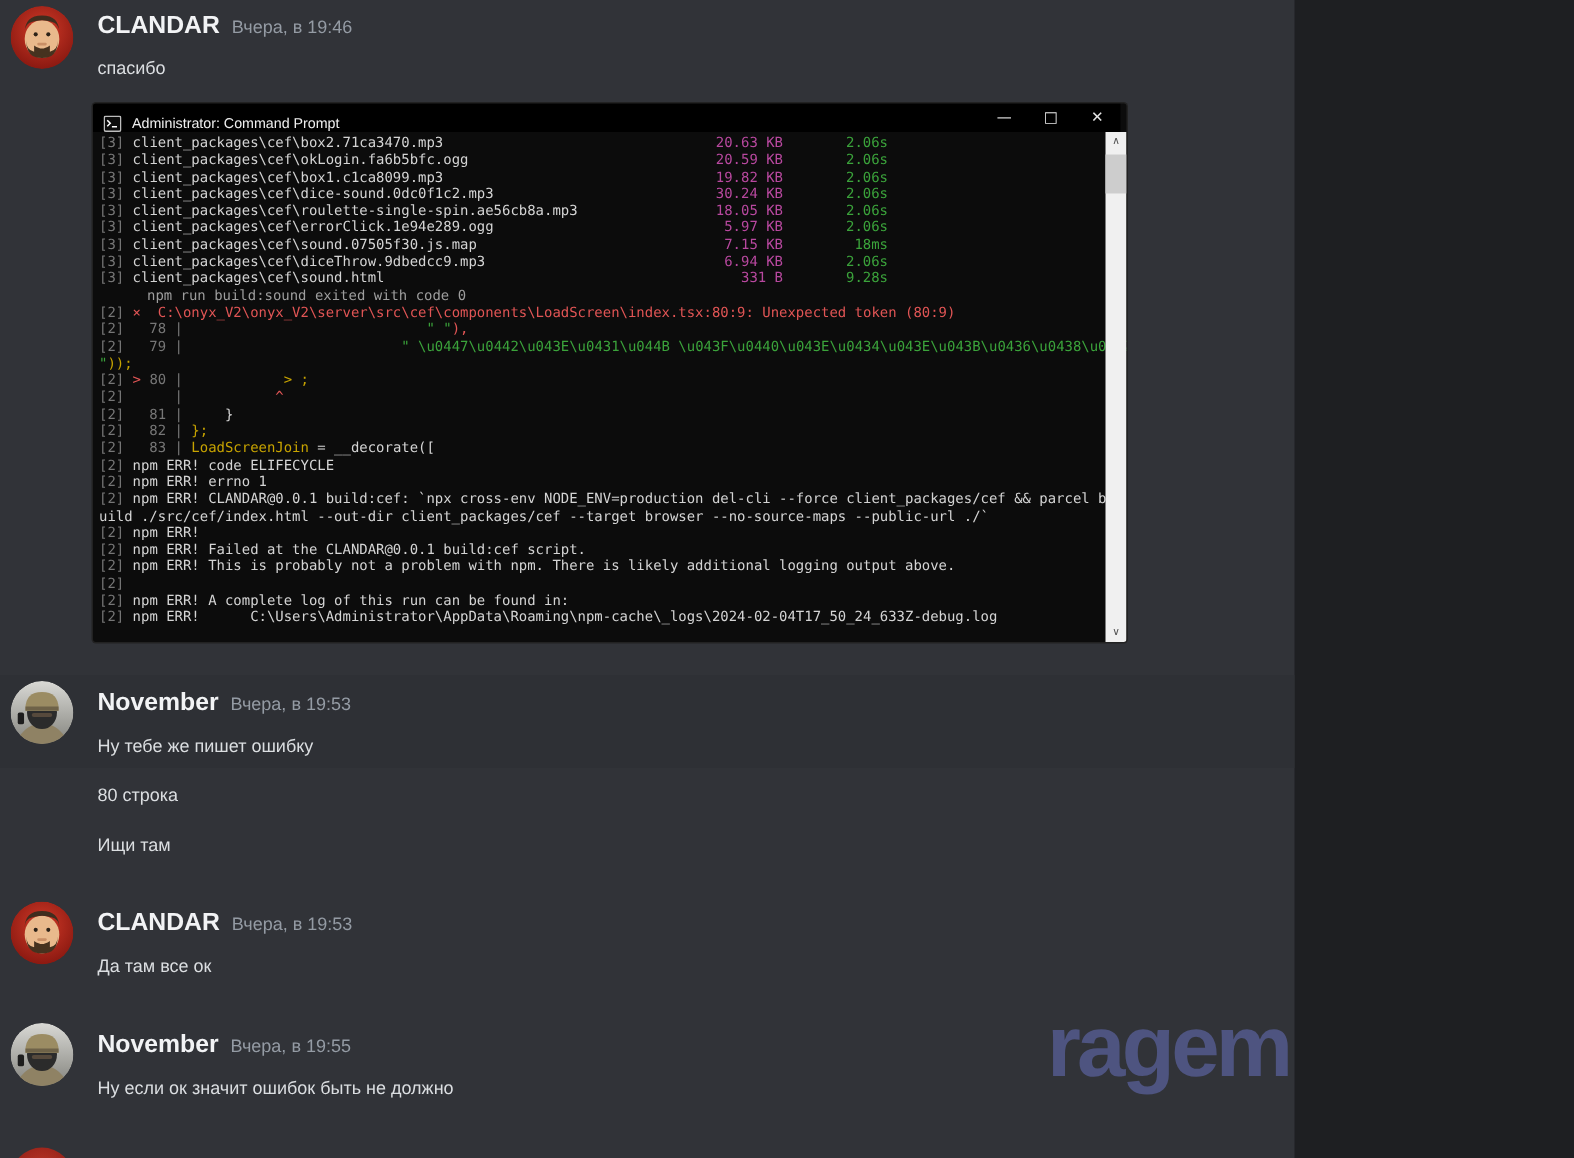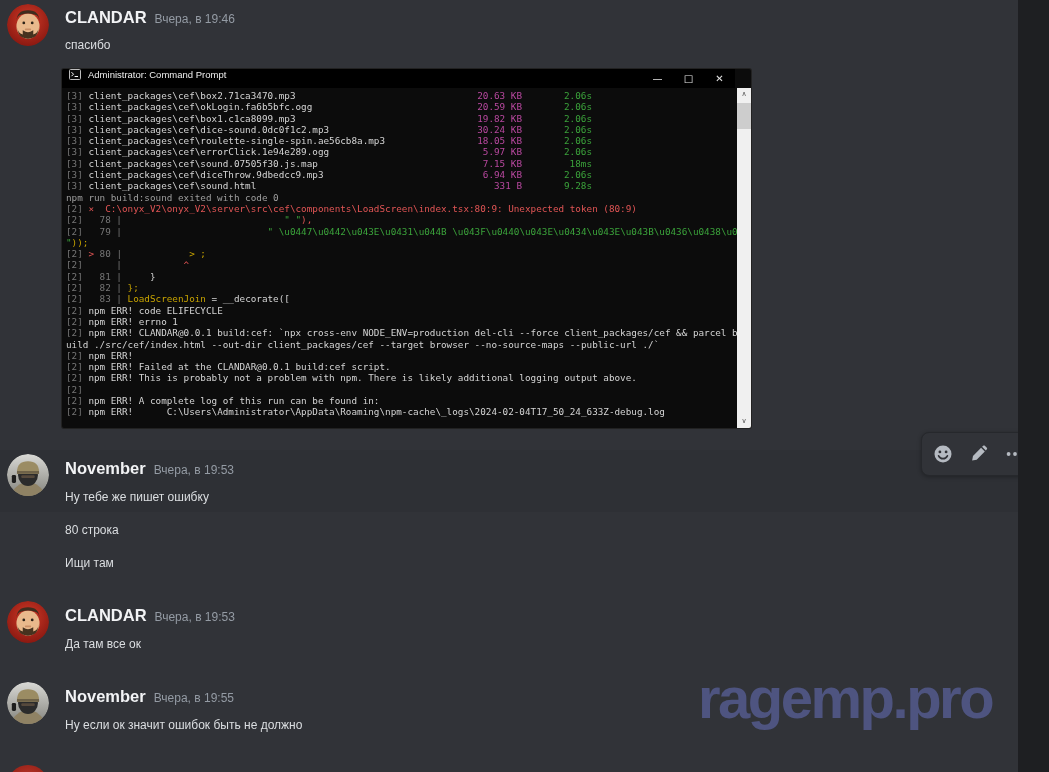--- a/index.html
+++ b/index.html
@@ -1,16 +1,16 @@
 <!DOCTYPE html>
 <html style="--p-bg: #313338; --p-hover: #2e3035; --p-text: #dbdee1; --p-name: #f2f3f5; --p-timestamp: #949ba4; --p-toolbar_border: #26282c; --p-toolbar_icon: #b5bac1; --p-watermark: #4e5480; --t-bg: #0c0c0c; --t-titlebar: #000000; --t-title_text: #efefef; --t-dim: #767676; --t-mid: #9e9e9e; --t-txt: #d4d4d4; --t-mag: #b8489f; --t-grn: #3ba33b; --t-red: #e15555; --t-yel: #c7a300; --t-scroll_track: #f0f0f0; --t-scroll_thumb: #cdcdcd;"><head>
 <meta charset="utf-8">
 <style>
   html,body{margin:0;padding:0;background:#1e1f22;}
-  #app{position:relative;width:1018px;height:772px;overflow:hidden;
+  #app{position:relative;width:863px;height:772px;overflow:hidden;
        background:var(--p-bg,#313338);
        font-family:"Liberation Sans","DejaVu Sans",sans-serif;}
 
   
   .hover-band{position:absolute;left:0;width:1049px;background:var(--p-hover,#2e3035);}
   .avatar{position:absolute;left:7px;width:42px;height:42px;border-radius:50%;overflow:hidden;cursor:pointer;}
   .avatar svg{display:block;width:100%;height:100%;}
   .name-row{position:absolute;left:65px;display:flex;align-items:baseline;gap:8px;white-space:nowrap;}
   .username{font-size:16.5px;font-weight:700;color:var(--p-name,#f2f3f5);line-height:22px;cursor:pointer;}
   .timestamp{font-size:12px;color:var(--p-timestamp,#949ba4);}
@@ -20,31 +20,31 @@
   .hover-toolbar{position:absolute;top:432px;left:921px;display:flex;gap:2px;padding:4px;
        background:var(--p-bg,#313338);border:1px solid var(--p-toolbar_border,#26282c);
        border-radius:8px;box-shadow:0 1px 4px rgba(0,0,0,.3);}
   .ht-btn{width:34px;height:34px;display:flex;align-items:center;justify-content:center;
        border-radius:4px;color:var(--p-toolbar_icon,#b5bac1);cursor:pointer;background:transparent;border:none;}
   .ht-btn svg{width:20px;height:20px;}
 
   
   .terminal{position:absolute;left:62px;top:69px;width:689px;height:359px;border-radius:2px;
        overflow:hidden;background:var(--t-bg,#0c0c0c);box-shadow:0 0 0 1px #222;cursor:pointer;}
-  .titlebar{position:absolute;left:0;top:0;right:16px;height:19px;background:var(--t-titlebar,#000);
-       display:flex;align-items:flex-start;padding-left:7px;gap:7px;text-decoration:underline;}
+  .titlebar{position:absolute;left:0;top:0;right:4px;height:19px;background:var(--t-titlebar,#000);
+       display:flex;align-items:flex-end;padding-left:7px;gap:7px;text-decoration:underline;}
   .titlebar .title{font-size:9.5px;color:var(--t-title_text,#efefef);white-space:nowrap;}
   .win-controls{margin-left:auto;display:flex;height:100%;}
   .win-btn{width:31px;display:flex;align-items:center;justify-content:center;
        font-size:10px;color:#e4e4e4;font-family:"DejaVu Sans",sans-serif;}
   .t-content{position:absolute;left:0;top:19px;right:0;bottom:0;overflow:hidden;
        font-family:"DejaVu Sans Mono","Liberation Mono",monospace;font-size:9.3px;line-height:11.3px;}
   .t-lines{padding:2px 0 0 4px;}
   .trow{height:11.3px;white-space:pre;position:relative;}
-  .c-dim{color:var(--t-dim,#767676);} .c-mid{color:var(--t-mid,#9e9e9e);}
+  .c-dim{color:var(--t-dim,#767676);} .c-mid{color:var(--t-mid,#9e9e9e);margin-left:32px;}
   .c-txt{color:var(--t-txt,#d4d4d4);} .c-mag{color:var(--t-mag,#b8489f);}
   .c-grn{color:var(--t-grn,#3ba33b);} .c-red{color:var(--t-red,#e15555);}
   .c-yel{color:var(--t-yel,#c7a300);}
   .fsize{position:absolute;left:368px;width:88px;text-align:right;}
   .ftime{position:absolute;left:458px;width:68px;text-align:right;}
   .t-scroll{position:absolute;right:0;top:19px;bottom:0;width:14px;background:var(--t-scroll_track,#f0f0f0);}
   .t-scroll .arrow{position:absolute;left:0;width:14px;height:13px;text-align:center;
        font-size:7px;line-height:13px;color:#505050;font-family:"DejaVu Sans",sans-serif;}
   .t-scroll .up{top:0;} .t-scroll .down{bottom:0;}
   .t-thumb{position:absolute;left:0;top:15px;width:14px;height:26px;background:var(--t-scroll_thumb,#cdcdcd);}

